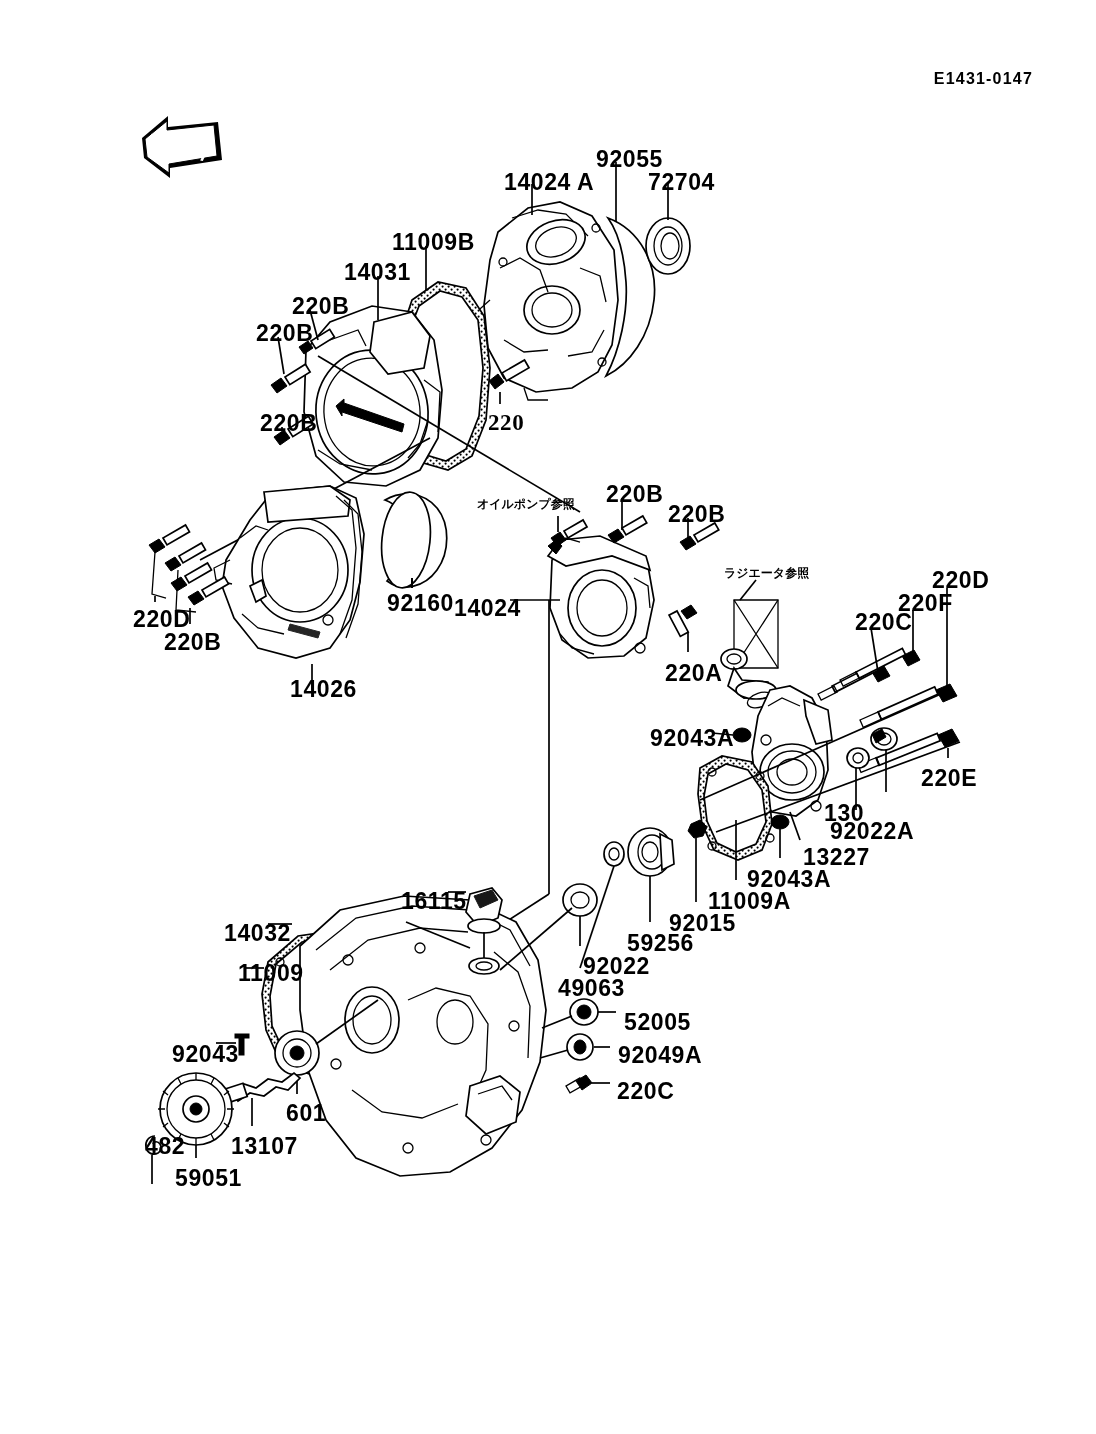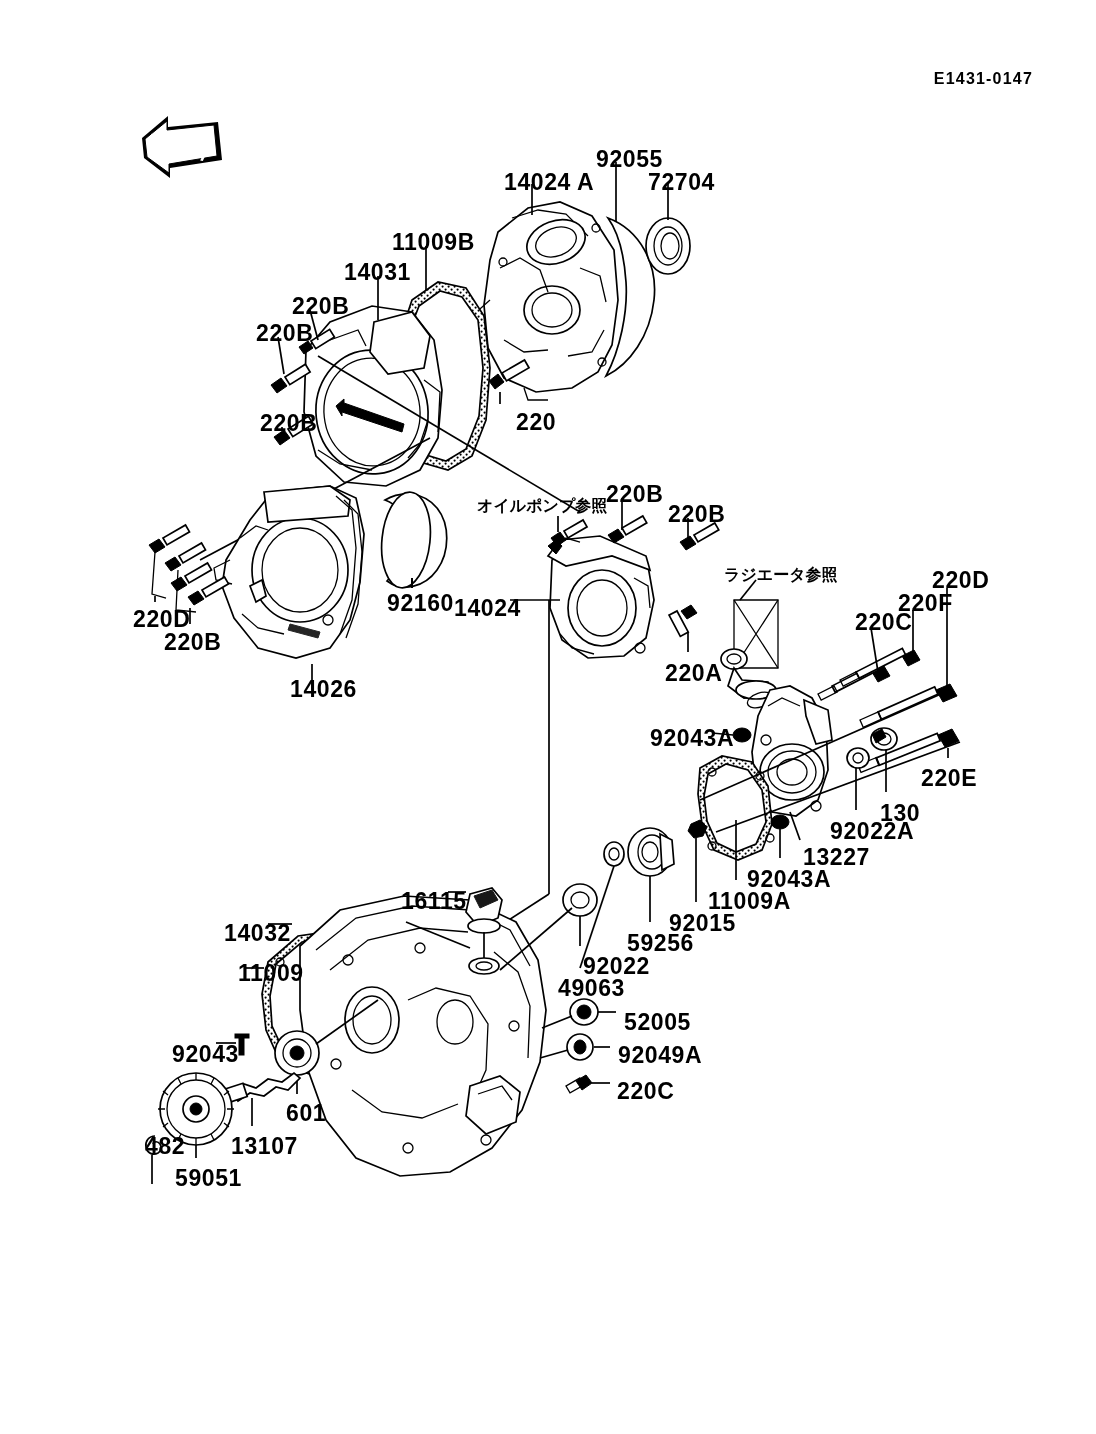--- a/index.html
+++ b/index.html
@@ -30,21 +30,21 @@
     color: #000000;
     font-family: "Liberation Sans", sans-serif;
     font-size: 23px;
     font-weight: bold;
     letter-spacing: 0.6px;
     white-space: nowrap;
     line-height: 1;
   }
   .lbl.jp {
     font-family: "DejaVu Sans", sans-serif;
-    font-size: 16px;
+    font-size: 12px;
     letter-spacing: 0px;
     font-weight: bold;
   }
   #doc-code {
     position: absolute;
     right: 76px;
     top: 70px;
     font-family: "Liberation Sans", sans-serif;
     font-size: 16px;
     font-weight: bold;
@@ -506,35 +506,35 @@
   </svg>
 
   <div class="lbl" style="left:504px; top:171px;">14024 A</div>
   <div class="lbl" style="left:596px; top:148px;">92055</div>
   <div class="lbl" style="left:648px; top:171px;">72704</div>
   <div class="lbl" style="left:392px; top:231px;">11009B</div>
   <div class="lbl" style="left:344px; top:261px;">14031</div>
   <div class="lbl" style="left:292px; top:295px;">220B</div>
   <div class="lbl" style="left:256px; top:322px;">220B</div>
   <div class="lbl" style="left:260px; top:412px;">220B</div>
-  <div class="lbl" style="left:516px; top:411px;">220</div>
+  <div class="lbl" style="left:488px; top:411px;font-family:Liberation Serif, serif;">220</div>
   <div class="lbl" style="left:133px; top:608px;">220D</div>
   <div class="lbl" style="left:164px; top:631px;">220B</div>
   <div class="lbl" style="left:290px; top:678px;">14026</div>
   <div class="lbl" style="left:387px; top:592px;">92160</div>
   <div class="lbl" style="left:606px; top:483px;">220B</div>
   <div class="lbl" style="left:668px; top:503px;">220B</div>
   <div class="lbl" style="left:454px; top:597px;">14024</div>
   <div class="lbl" style="left:665px; top:662px;">220A</div>
   <div class="lbl" style="left:932px; top:569px;">220D</div>
   <div class="lbl" style="left:898px; top:592px;">220F</div>
   <div class="lbl" style="left:855px; top:611px;">220C</div>
   <div class="lbl" style="left:650px; top:727px;">92043A</div>
   <div class="lbl" style="left:921px; top:767px;">220E</div>
-  <div class="lbl" style="left:880px; top:802px;text-align:right;">130</div>
+  <div class="lbl" style="left:824px; top:802px;text-align:right;">130</div>
   <div class="lbl" style="left:830px; top:820px;">92022A</div>
   <div class="lbl" style="left:803px; top:846px;">13227</div>
   <div class="lbl" style="left:747px; top:868px;">92043A</div>
   <div class="lbl" style="left:708px; top:890px;">11009A</div>
   <div class="lbl" style="left:669px; top:912px;">92015</div>
   <div class="lbl" style="left:627px; top:932px;">59256</div>
   <div class="lbl" style="left:401px; top:890px;">16115</div>
   <div class="lbl" style="left:224px; top:922px;">14032</div>
   <div class="lbl" style="left:201px; top:962px;margin-left:37px;">11009</div>
   <div class="lbl" style="left:583px; top:955px;">92022</div>

